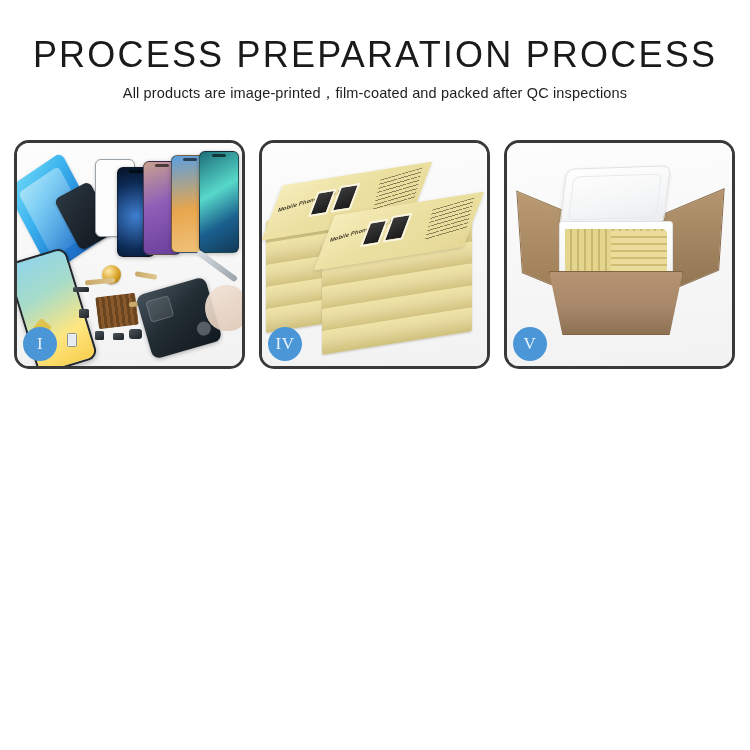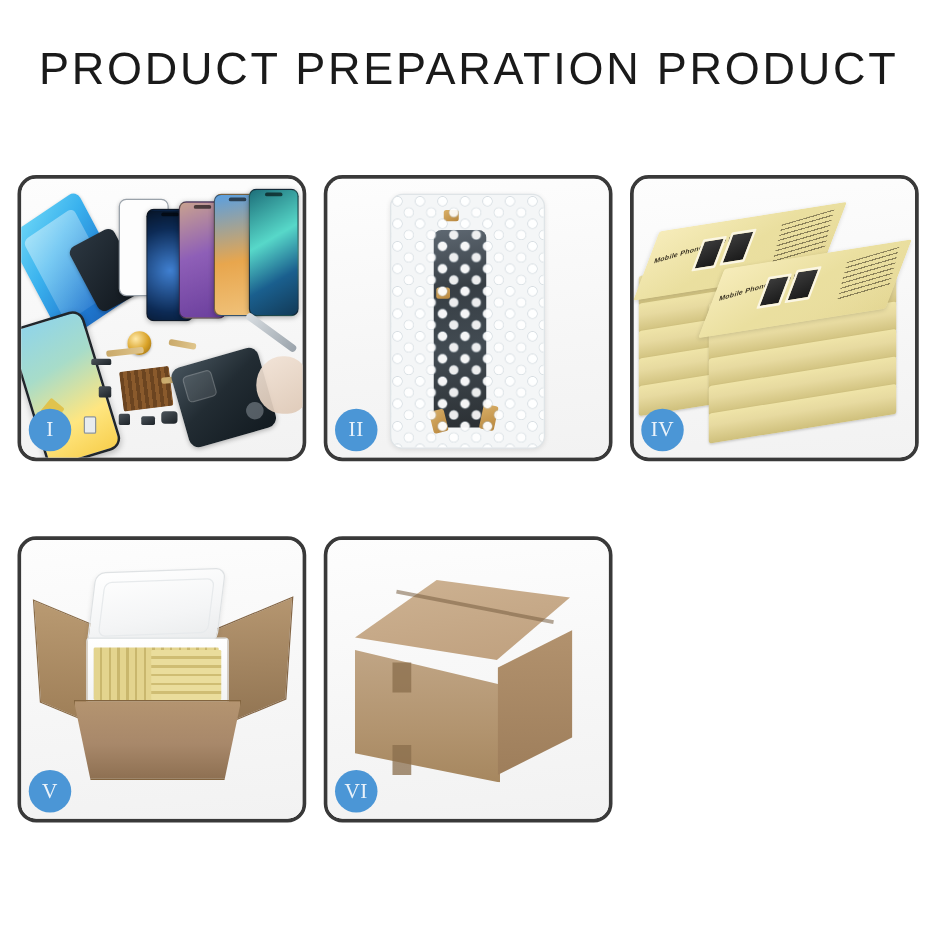--- a/index.html
+++ b/index.html
@@ -385,21 +385,22 @@
   }
   .p6-tape {
     position:absolute; width:15px; height:24px;
     background: rgba(138,110,76,.75);
   }
 </style>
 </head>
 <body>
 
 <div class="header">
-  <div class="title">PRODUCT PREPARATION PRODUCT</div>
+  <div class="title">PROCESS PREPARATION PROCESS</div>
+  <div class="subtitle">All products are image-printed，film-coated and packed after QC inspections</div>
 </div>
 
 <div class="grid">
 
   <div class="panel">
     <div class="panel-stage">
       <div class="p1-film"></div>
       <div class="p1-filmdark"></div>
       <div class="p1-glass"></div>
       <div class="p1-fan">
@@ -429,33 +430,20 @@
       <div class="p1-chip" style="left:112px;top:186px;width:13px;height:10px;border-radius:3px;"></div>
       <div class="p1-chip" style="left:50px;top:190px;width:8px;height:12px;background:#e8ecef;border:1px solid #8d959c;"></div>
       <div class="p1-chip" style="left:18px;top:178px;width:14px;height:14px;background:#e0c34d;transform:rotate(40deg);"></div>
       <div class="p1-shell"></div>
       <div class="p1-tool"></div>
       <div class="p1-hand"></div>
     </div>
     <div class="badge">I</div>
   </div>
 
-  <div class="panel">
-    <div class="panel-stage">
-      <div class="p2-bag">
-        <div class="p2-part"></div>
-        <div class="p2-tape" style="left:42px;top:12px;width:12px;height:9px;"></div>
-        <div class="p2-tape" style="left:36px;top:74px;width:11px;height:9px;"></div>
-        <div class="p2-tape" style="left:32px;top:172px;width:12px;height:18px;transform:rotate(-14deg);"></div>
-        <div class="p2-tape" style="left:72px;top:168px;width:12px;height:20px;transform:rotate(12deg);"></div>
-        <div class="bubbles"></div>
-      </div>
-    </div>
-    <div class="badge">II</div>
-  </div>
 
 
   <div class="panel">
     <div class="panel-stage">
       <div class="stackwrap">
 
         <div class="sbox" style="left:0px;  top:52px;"></div>
         <div class="sbox" style="left:0px;  top:74px;"></div>
         <div class="sbox" style="left:0px;  top:96px;"></div>
         <div class="sbox" style="left:0px;  top:118px;"></div>
@@ -491,25 +479,14 @@
       <div class="p5-flapR"></div>
       <div class="p5-foamlid"></div>
       <div class="p5-foambox"></div>
       <div class="p5-content"></div>
       <div class="p5-content2"></div>
       <div class="p5-body"></div>
     </div>
     <div class="badge">V</div>
   </div>
 
-  <div class="panel">
-    <div class="panel-stage">
-      <div class="p6-top"></div>
-      <div class="p6-seam"></div>
-      <div class="p6-left"></div>
-      <div class="p6-right"></div>
-      <div class="p6-tape" style="left:52px;top:98px;"></div>
-      <div class="p6-tape" style="left:52px;top:164px;"></div>
-    </div>
-    <div class="badge">VI</div>
-  </div>
 
 </div>
 
 </body></html>

